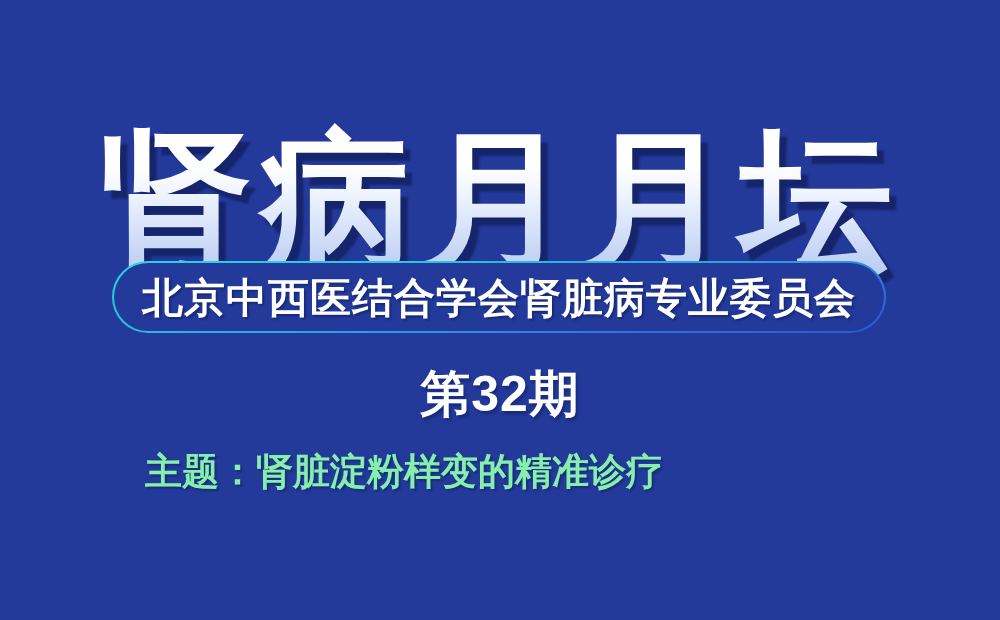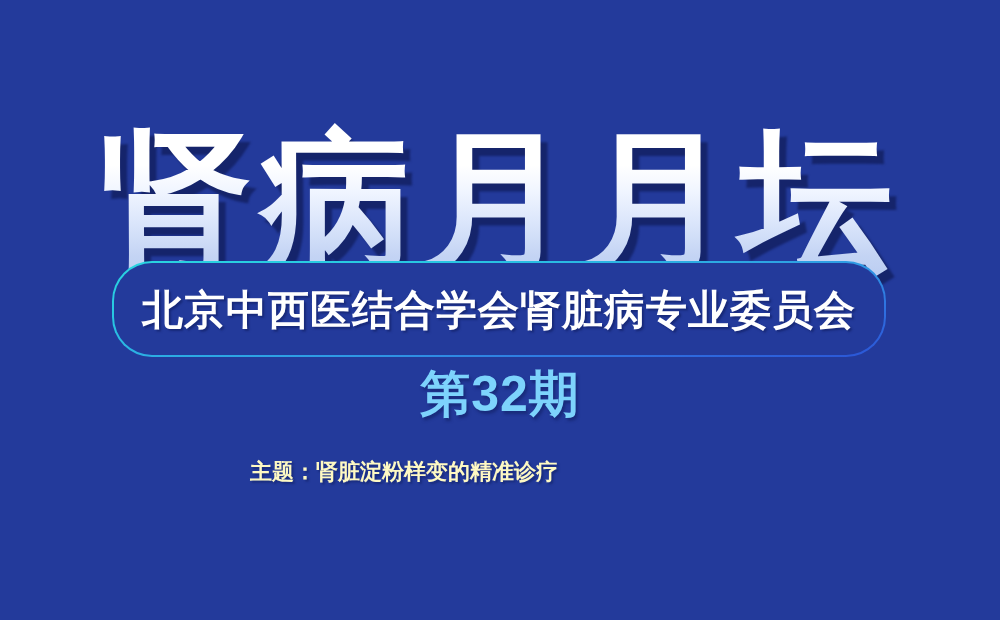--- a/index.html
+++ b/index.html
@@ -63,21 +63,21 @@
     color: transparent;
     -webkit-text-fill-color: transparent;
   }
 
   
   .pill {
     position: absolute;
     left: 112px;
     top: 261px;
     width: 774px;
-    height: 96px;
+    height: 72px;
     box-sizing: border-box;
     border-radius: 40px;
     padding: 2px;
     background: linear-gradient(170deg,
         #2ad4e0 0%,
         #28c6e2 26%,
         #2f9ae4 58%,
         #2f6fe0 80%,
         #2b55d6 100%);
   }
@@ -108,38 +108,38 @@
     position: absolute;
     left: 0;
     top: 364px;
     width: 1000px;
     text-align: center;
     font-family: "Liberation Sans", "DejaVu Sans", sans-serif;
     font-weight: bold;
     font-size: 50px;
     line-height: 60px;
     letter-spacing: 1px;
-    color: #7dd3fc;
+    color: #ffffff;
     white-space: nowrap;
     text-shadow: 2px 3px 3px rgba(14, 28, 92, 0.5);
   }
 
   
   .theme {
     position: absolute;
     left: 0;
     top: 450px;
     width: 808px;
     text-align: center;
     font-family: "Liberation Serif", "DejaVu Serif", serif;
     font-weight: bold;
-    font-size: 22px;
+    font-size: 37px;
     line-height: 44px;
     letter-spacing: 0px;
-    color: #fef9c3;
+    color: #86efac;
     white-space: nowrap;
     text-shadow: 2px 2px 2px rgba(14, 28, 92, 0.5);
   }
 </style>
 </head>
 <body>
 
 <div id="poster">
 
   <div class="title-wrap">

